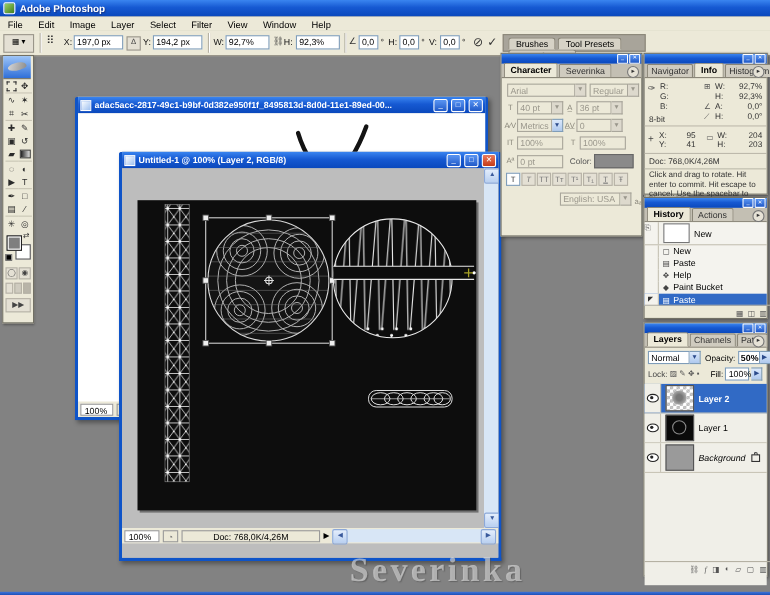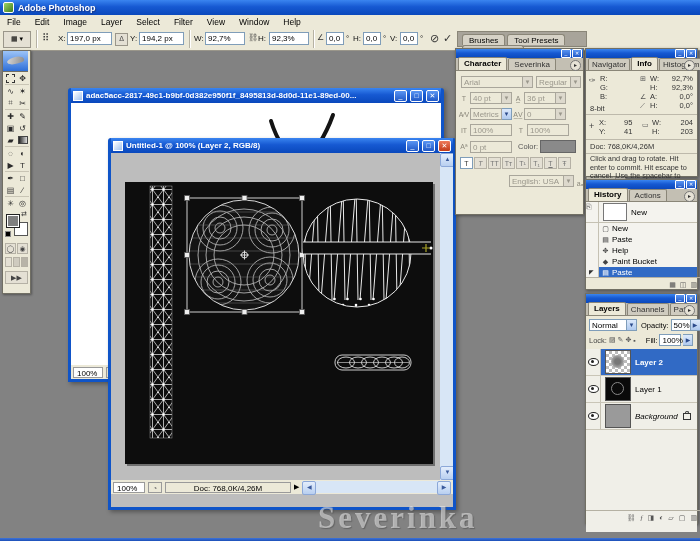--- a/index.html
+++ b/index.html
@@ -382,21 +382,21 @@
     <div class="pal-tabs">
       <span class="ptab on">Layers</span>
       <span class="ptab" style="padding:1px 3px 0 3px;">Channels</span>
       <span class="ptab" style="padding:1px 3px 0 3px;">Paths</span>
       <span class="rnd-btn">▸</span>
     </div>
     <div class="abs" style="left:3px;top:25px;display:flex;align-items:center;">
       <div class="dfld" style="width:38px;background:#fff;color:#000;border-color:#7F9DB9;">Normal</div>
         <div class="dd live">▼</div>
       <span style="font-size:7.5px;margin:0 2px 0 4px;">Opacity:</span>
-      <div class="dfld" style="width:20px;background:#fff;color:#000;border-color:#7F9DB9;">50%</div>
+      <div class="dfld" style="width:20px;background:#fff;color:#000;border-color:#7F9DB9;font-weight:bold;">50%</div>
       <div class="dd live">▶</div>
     </div>
     <div class="abs" style="left:3px;top:40px;display:flex;align-items:center;gap:2px;">
       <span style="font-size:7.5px;color:#444;">Lock:</span>
       <span style="font-size:7px;color:#555;">▨</span>
       <span style="font-size:7px;color:#555;">✎</span>
       <span style="font-size:7px;color:#555;">✥</span>
       <span style="font-size:7px;color:#555;">▪</span>
       <span style="font-size:7.5px;margin-left:8px;">Fill:</span>
       <div class="dfld" style="width:22px;background:#fff;color:#000;border-color:#7F9DB9;">100%</div>

